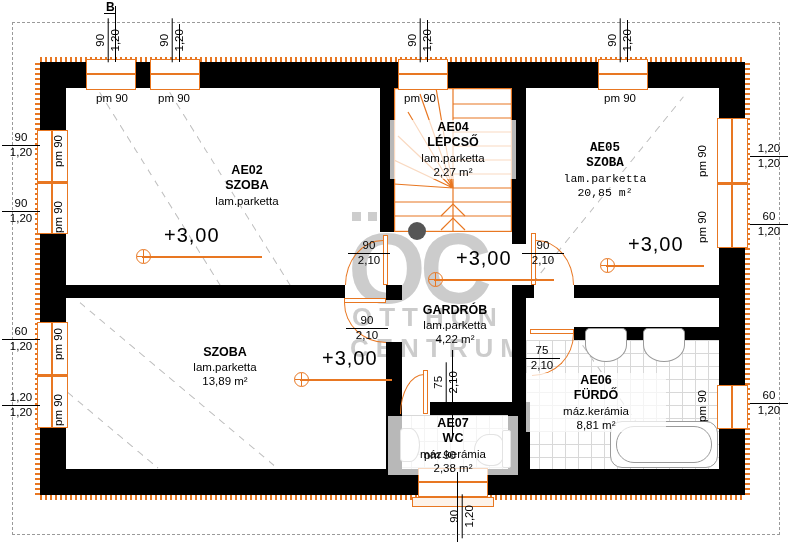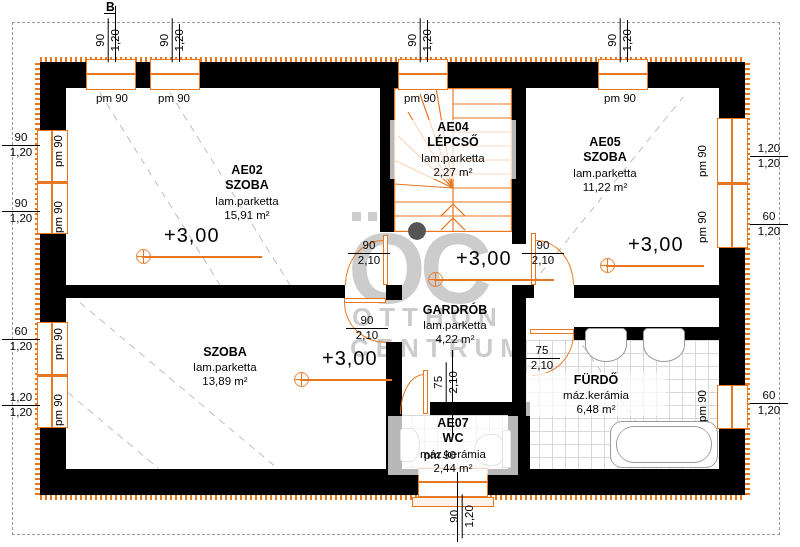--- a/index.html
+++ b/index.html
@@ -147,54 +147,54 @@
   <div class="fix" style="left:610px;top:421px;width:108px;height:47px;border-radius:12px;"></div>
   <div class="fix" style="left:616px;top:426px;width:96px;height:37px;border-radius:18px;"></div>
   <div class="fix" style="left:474px;top:434px;width:30px;height:32px;border-radius:50% 35% 35% 50%;"></div>
   <div class="fix" style="left:502px;top:430px;width:9px;height:38px;border-radius:2px;"></div>
   <div class="fix" style="left:400px;top:428px;width:20px;height:34px;border-radius:4px 50% 50% 4px;"></div>
 
   <div class="roomlabel" style="left:177px;top:163px;width:140px;">
     <div class="b">AE02</div>
     <div class="b">SZOBA</div>
     <div class="s">lam.parketta</div>
-    <div class="s">15,91 m²</div>
   </div>
   <div class="roomlabel halo" style="left:390px;top:120px;width:126px;">
     <div class="b">AE04</div>
     <div class="b">LÉPCSŐ</div>
     <div class="s">lam.parketta</div>
     <div class="s">2,27 m²</div>
   </div>
-  <div class="roomlabel" style="left:535px;top:135px;width:140px;">
+  <div class="roomlabel" style="left:535px;top:141px;width:140px;font-family:Liberation Mono, monospace;">
     <div class="b">AE05</div>
     <div class="b">SZOBA</div>
     <div class="s">lam.parketta</div>
-    <div class="s">11,22 m²</div>
+    <div class="s">20,85 m²</div>
   </div>
   <div class="roomlabel" style="left:155px;top:345px;width:140px;">
     <div class="b">SZOBA</div>
     <div class="s">lam.parketta</div>
     <div class="s">13,89 m²</div>
   </div>
   <div class="roomlabel" style="left:390px;top:303px;width:130px;">
     <div class="b">GARDRÓB</div>
     <div class="s">lam.parketta</div>
     <div class="s">4,22 m²</div>
   </div>
   <div class="roomlabel halo" style="left:526px;top:373px;width:140px;">
+    <div class="b">AE06</div>
     <div class="b">FÜRDŐ</div>
     <div class="s">máz.kerámia</div>
-    <div class="s">6,48 m²</div>
+    <div class="s">8,81 m²</div>
   </div>
   <div class="roomlabel halo" style="left:388px;top:416px;width:130px;">
     <div class="b">AE07</div>
     <div class="b">WC</div>
     <div class="s">máz.kerámia</div>
-    <div class="s">2,44 m²</div>
+    <div class="s">2,38 m²</div>
   </div>
 
   <div class="level" style="left:140px;top:224px;">
     <span class="lvl-icon"></span>
     <span class="lvl-txt">+3,00</span>
     <i class="lvl-line" style="width:120px;"></i>
   </div>
   <div class="level" style="left:432px;top:247px;">
     <span class="lvl-icon"></span>
     <span class="lvl-txt">+3,00</span>

